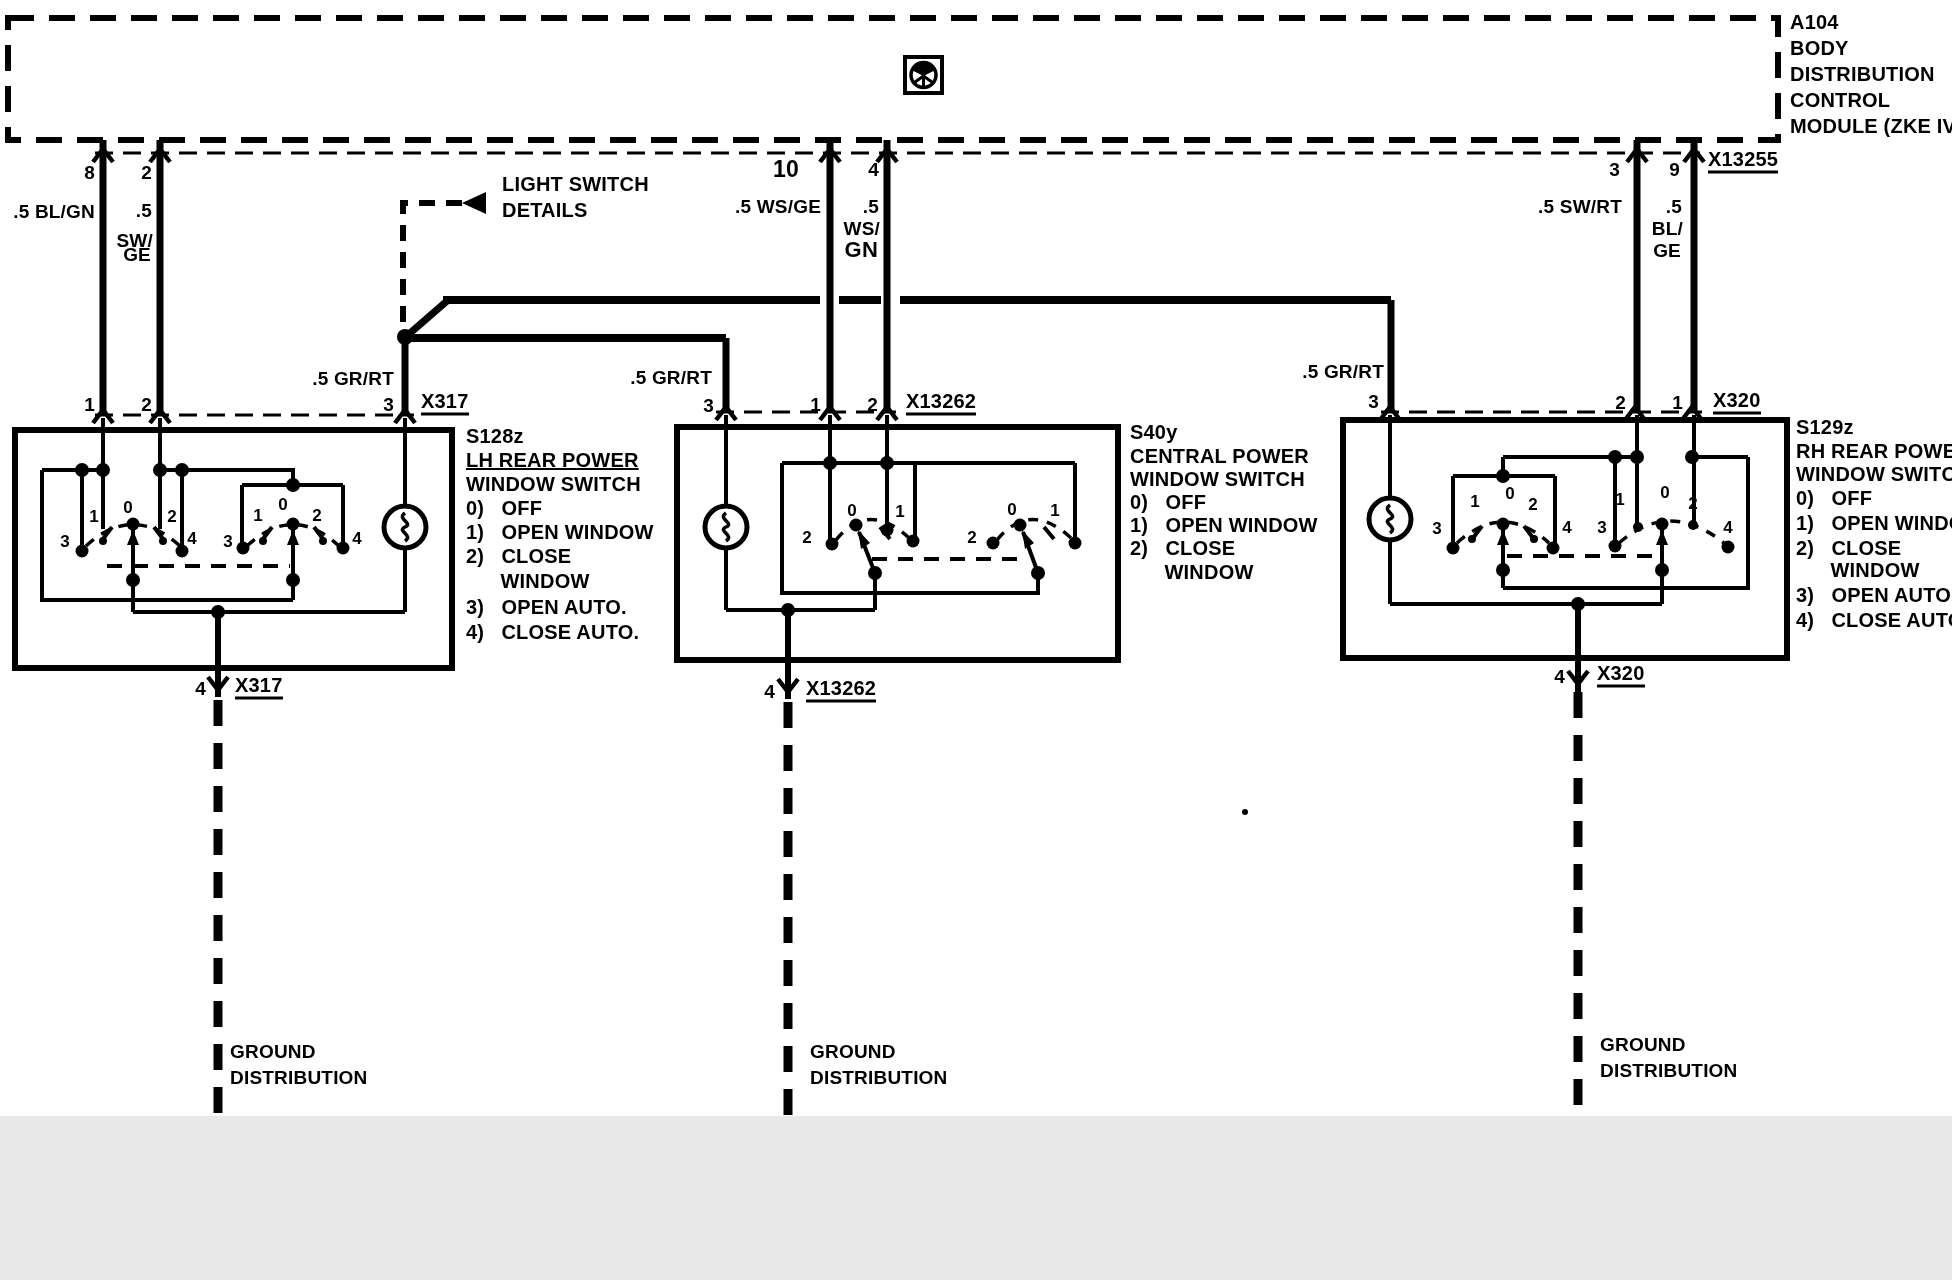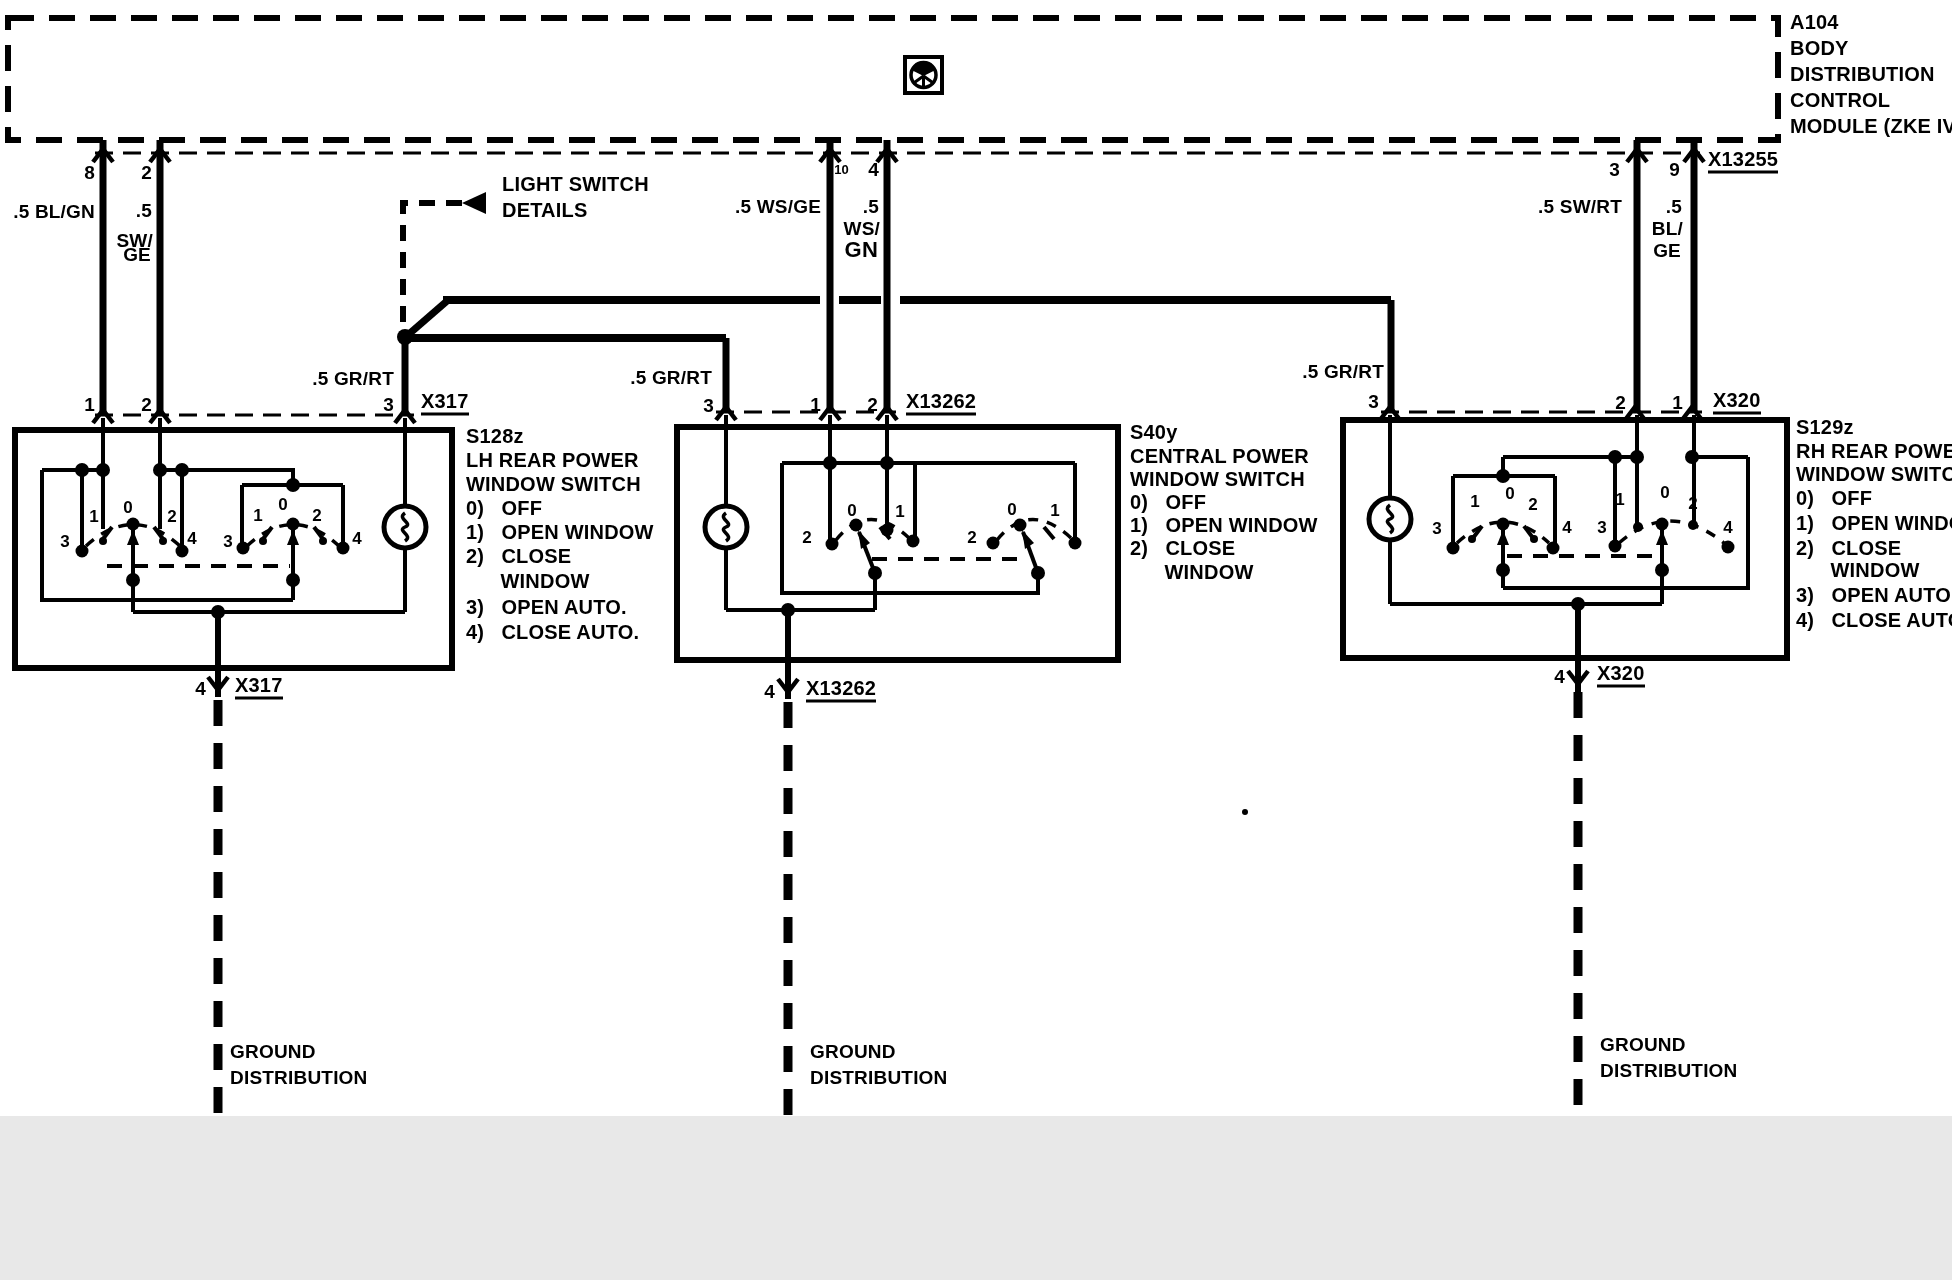--- a/index.html
+++ b/index.html
@@ -253,21 +253,21 @@
       <div class="lbl" style="left: 1790px; top: 48px; font-size: 20px;">BODY</div>
       <div class="lbl" style="left: 1790px; top: 74px; font-size: 20px;">DISTRIBUTION</div>
       <div class="lbl" style="left: 1790px; top: 100px; font-size: 20px; text-align: right;">CONTROL</div>
       <div class="lbl" style="left: 1790px; top: 126px; font-size: 20px;">MODULE (ZKE IV)</div>
       <div class="lbl a-r" style="left: 95px; top: 172px; font-size: 19px;">8</div>
       <div class="lbl a-r" style="left: 152px; top: 172px; font-size: 19px;">2</div>
       <div class="lbl a-r" style="left: 95px; top: 211px; font-size: 19px;">.5 BL/GN</div>
       <div class="lbl a-r" style="left: 152px; top: 210px; font-size: 19px;">.5</div>
       <div class="lbl a-r" style="left: 153px; top: 232px; font-size: 19px; margin-top: 8px;">SW/</div>
       <div class="lbl a-r" style="left: 151px; top: 254px; font-size: 19px;">GE</div>
-      <div class="lbl a-r" style="left: 849px; top: 169px; font-size: 13px;">10</div>
+      <div class="lbl a-r" style="left: 799px; top: 169px; font-size: 23px;">10</div>
       <div class="lbl a-r" style="left: 879px; top: 169px; font-size: 19px;">4</div>
       <div class="lbl a-r" style="left: 821px; top: 206px; font-size: 19px;">.5 WS/GE</div>
       <div class="lbl a-r" style="left: 879px; top: 206px; font-size: 19px;">.5</div>
       <div class="lbl a-r" style="left: 880px; top: 228px; font-size: 19px;">WS/</div>
       <div class="lbl a-r" style="left: 878px; top: 250px; font-size: 22px;">GN</div>
       <div class="lbl a-r" style="left: 1620px; top: 169px; font-size: 19px;">3</div>
       <div class="lbl a-r" style="left: 1680px; top: 169px; font-size: 19px;">9</div>
       <div class="lbl a-r" style="left: 1622px; top: 206px; font-size: 19px;">.5 SW/RT</div>
       <div class="lbl a-r" style="left: 1682px; top: 206px; font-size: 19px;">.5</div>
       <div class="lbl a-r" style="left: 1683px; top: 228px; font-size: 19px;">BL/</div>
@@ -284,21 +284,21 @@
       <div class="lbl u" style="left: 421px; top: 403px; font-size: 20px;">X317</div>
       <div class="lbl a-r" style="left: 714px; top: 405px; font-size: 19px;">3</div>
       <div class="lbl a-r" style="left: 821px; top: 404px; font-size: 19px;">1</div>
       <div class="lbl a-r" style="left: 878px; top: 404px; font-size: 19px;">2</div>
       <div class="lbl u" style="left: 906px; top: 403px; font-size: 20px;">X13262</div>
       <div class="lbl a-r" style="left: 1379px; top: 401px; font-size: 19px;">3</div>
       <div class="lbl a-r" style="left: 1626px; top: 402px; font-size: 19px;">2</div>
       <div class="lbl a-r" style="left: 1683px; top: 402px; font-size: 19px;">1</div>
       <div class="lbl u" style="left: 1713px; top: 402px; font-size: 20px;">X320</div>
       <div class="lbl" style="left: 466px; top: 436px; font-size: 20px;">S128z</div>
-      <div class="lbl" style="left: 466px; top: 460px; font-size: 20px;">LH REAR POWER</div>
+      <div class="lbl" style="left: 466px; top: 460px; font-size: 20px; text-decoration: underline;">LH REAR POWER</div>
       <div class="lbl" style="left: 466px; top: 484px; font-size: 20px;">WINDOW SWITCH</div>
       <div class="lbl" style="left: 466px; top: 508px; font-size: 20px;">0)   OFF</div>
       <div class="lbl" style="left: 466px; top: 532px; font-size: 20px;">1)   OPEN WINDOW</div>
       <div class="lbl" style="left: 466px; top: 556px; font-size: 20px;">2)   CLOSE</div>
       <div class="lbl" style="left: 466px; top: 581px; font-size: 20px;">      WINDOW</div>
       <div class="lbl" style="left: 466px; top: 607px; font-size: 20px;">3)   OPEN AUTO.</div>
       <div class="lbl" style="left: 466px; top: 632px; font-size: 20px;">4)   CLOSE AUTO.</div>
       <div class="lbl" style="left: 1130px; top: 432px; font-size: 20px;">S40y</div>
       <div class="lbl" style="left: 1130px; top: 456px; font-size: 20px;">CENTRAL POWER</div>
       <div class="lbl" style="left: 1130px; top: 479px; font-size: 20px;">WINDOW SWITCH</div>

